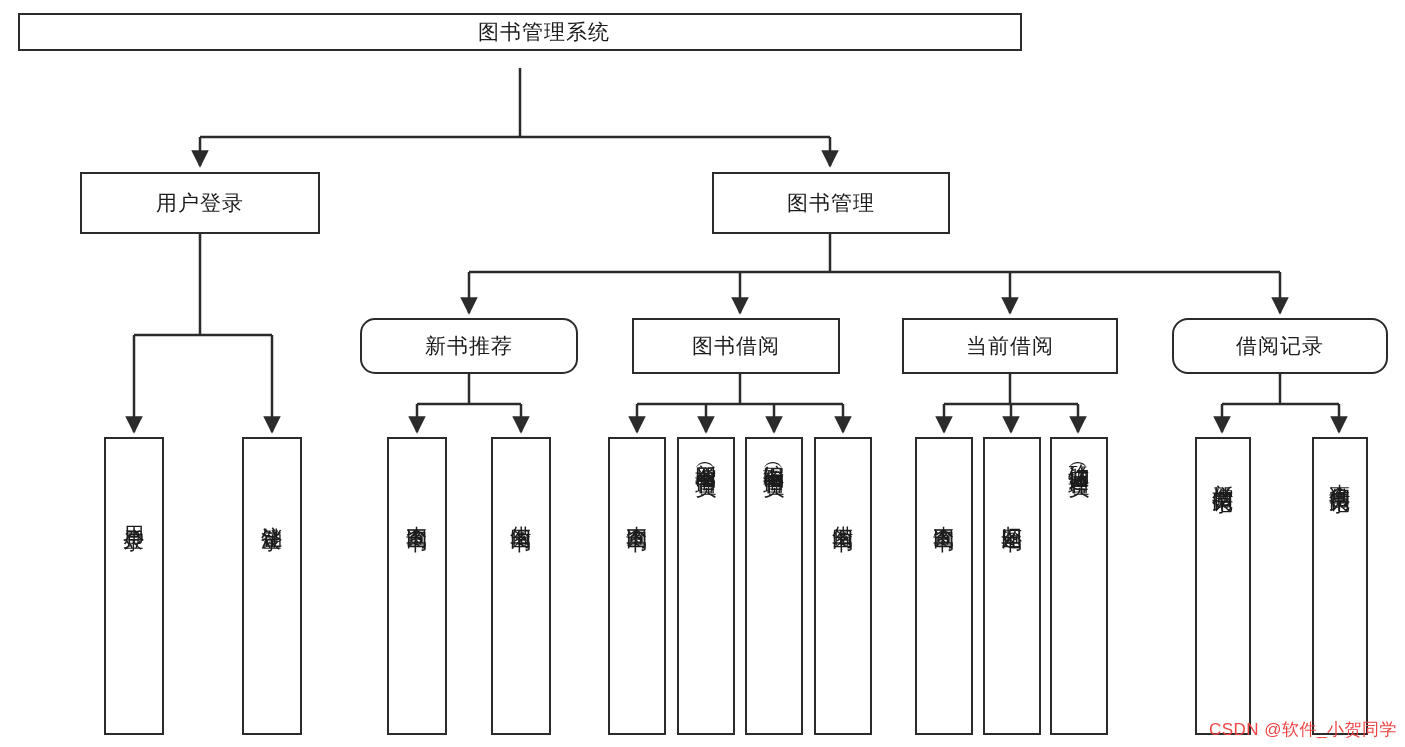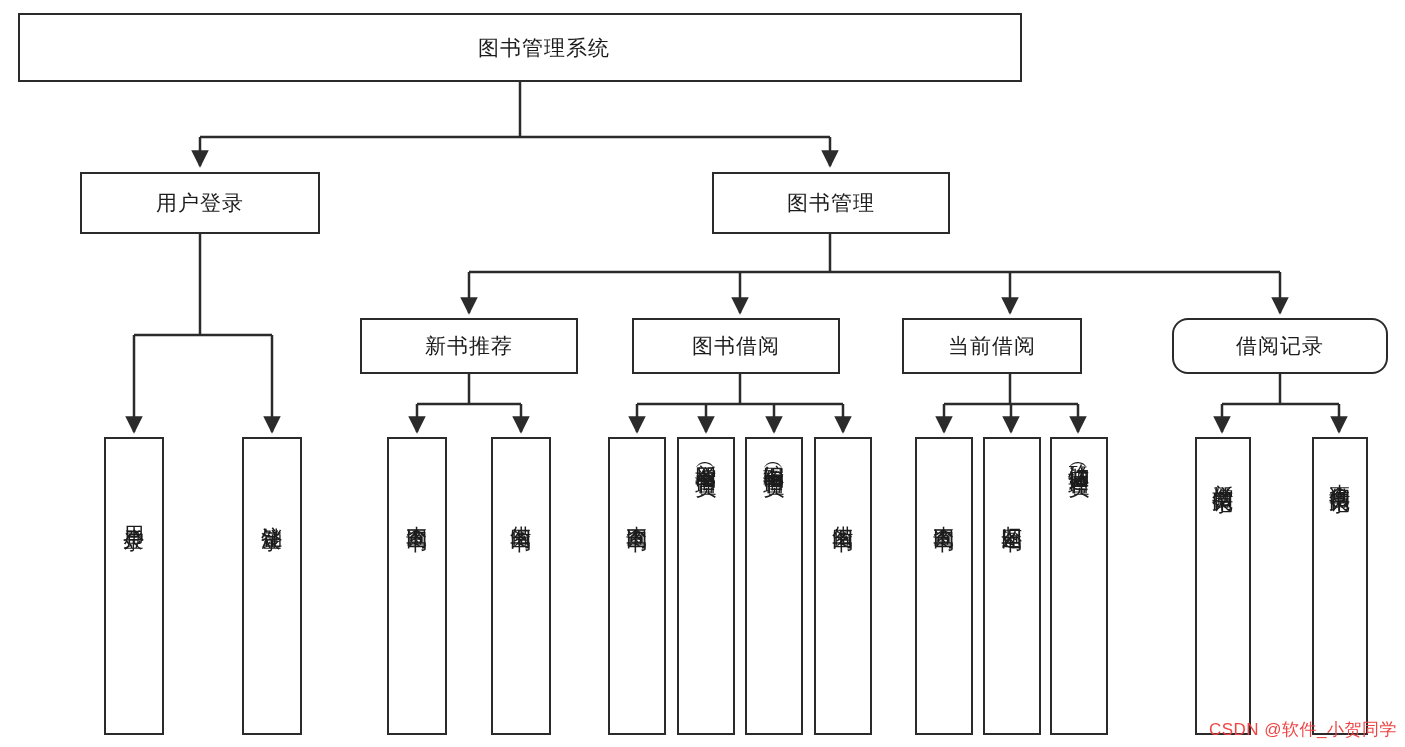--- a/index.html
+++ b/index.html
@@ -109,41 +109,41 @@
       <path d="M 1011 404 L 1011 432" marker-end="url(#arrow)"></path>
       <path d="M 1078 404 L 1078 432" marker-end="url(#arrow)"></path>
 
       <path d="M 1280 374 L 1280 404"></path>
       <path d="M 1222 404 L 1339 404"></path>
       <path d="M 1222 404 L 1222 432" marker-end="url(#arrow)"></path>
       <path d="M 1339 404 L 1339 432" marker-end="url(#arrow)"></path>
     </g>
   </svg>
 
-  <div class="node horiz" style="left:18px; top:13px; width:1004px; height:69px;padding-left:48px;">
+  <div class="node horiz" style="left:18px; top:13px; width:1004px; height:38px;padding-left:48px;">
     <span>图书管理系统</span>
   </div>
 
   <div class="node horiz" style="left:80px; top:172px; width:240px; height:62px;">
     <span>用户登录</span>
   </div>
 
   <div class="node horiz" style="left:712px; top:172px; width:238px; height:62px;">
     <span>图书管理</span>
   </div>
 
-  <div class="node horiz" style="left:360px; top:318px; width:218px; height:56px;">
+  <div class="node horiz" style="left:360px; top:318px; width:218px; height:56px;border-radius:15px;">
     <span>新书推荐</span>
   </div>
 
   <div class="node horiz" style="left:632px; top:318px; width:208px; height:56px;">
     <span>图书借阅</span>
   </div>
 
-  <div class="node horiz" style="left:902px; top:318px; width:180px; height:56px;">
+  <div class="node horiz" style="left:902px; top:318px; width:216px; height:56px;">
     <span>当前借阅</span>
   </div>
 
   <div class="node horiz" style="left:1172px; top:318px; width:216px; height:56px;border-radius:16px;">
     <span>借阅记录</span>
   </div>
 
   <div class="node vert" style="left:104px; top:437px; width:60px; height:298px; padding-top:70px;">
     <span class="vtext">用户登录</span>
   </div>

